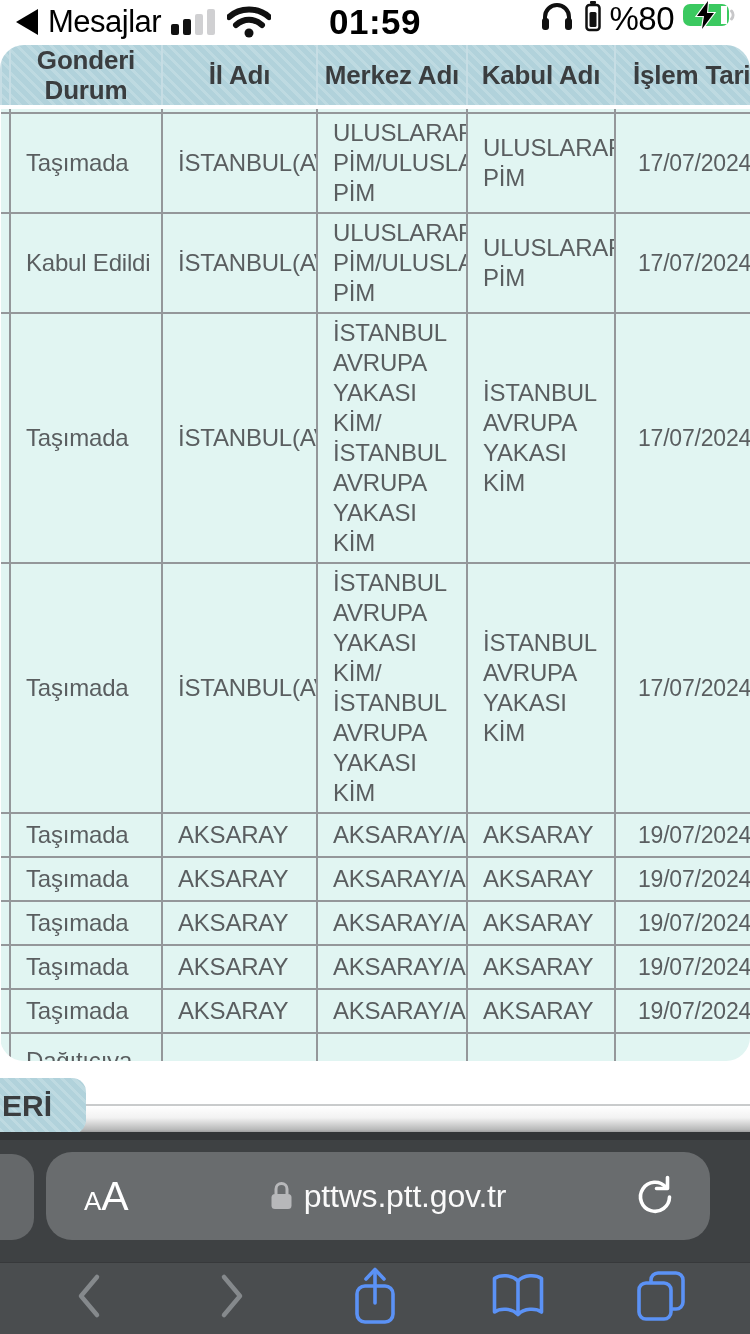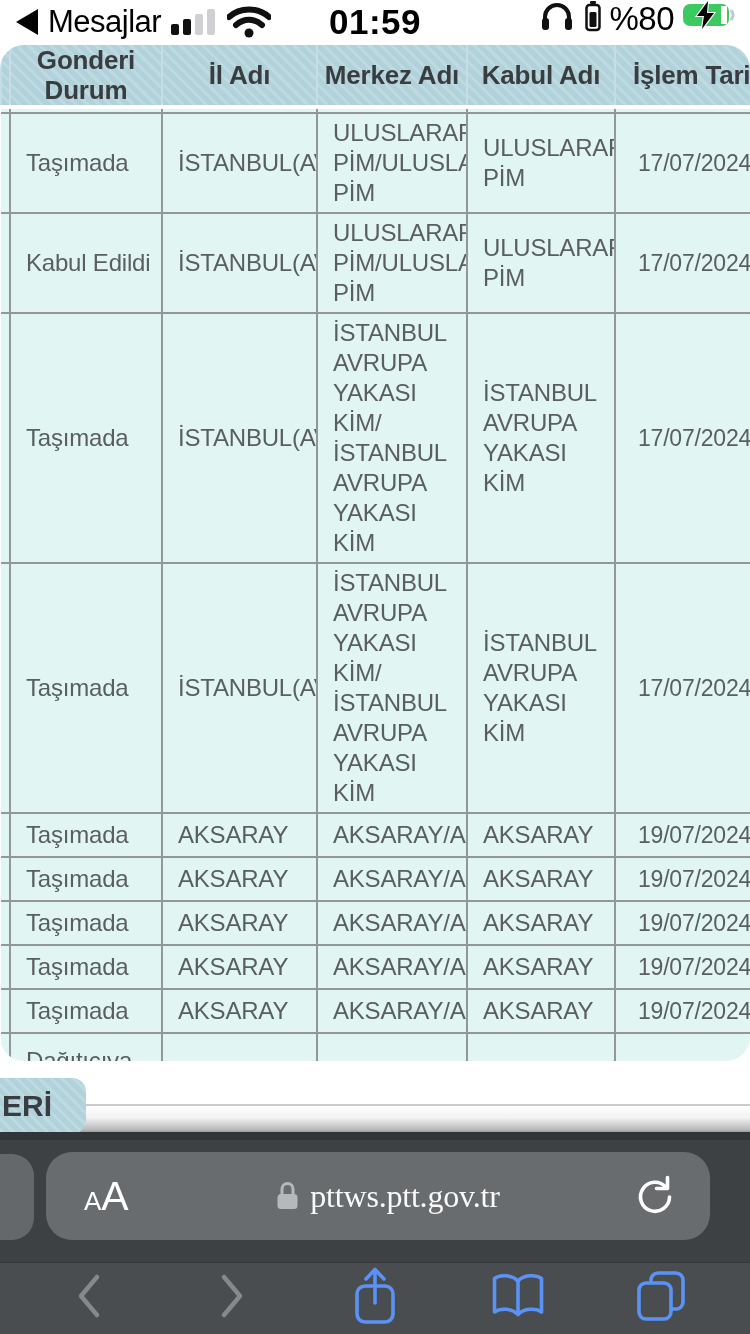--- a/index.html
+++ b/index.html
@@ -76,21 +76,21 @@
   }
   .url-pill {
     position:absolute; left:46px; top:12px; width:664px; height:88px;
     background:#696c6e; border-radius:26px;
     display:flex; align-items:center;
   }
   .text-size-btn { display:flex; align-items:baseline; color:#fff; padding-left:38px; width:130px; }
   .text-size-btn .a-small { font-size:26px; }
   .text-size-btn .a-big { font-size:41px; }
   .url-center { flex:1; display:flex; align-items:center; justify-content:center; gap:11px; }
-  .url-text { color:#fafafa; font-size:32px; letter-spacing:-.2px;font-family:Liberation Serif, serif; }
+  .url-text { color:#fafafa; font-size:32px; letter-spacing:-.2px; }
   .reload-btn { width:110px; display:flex; justify-content:flex-end; padding-right:32px; }
 
   .toolbar {
     position:absolute; top:122px; left:0; width:750px; height:72px;
     background:#4a4d4f; border-top:1px solid rgba(0,0,0,.25);
     display:flex; align-items:center; justify-content:space-around;
     padding:0 18px 6px 18px;
   }
   .tb-btn { display:flex; align-items:center; justify-content:center; width:90px; height:64px; }
 </style>

